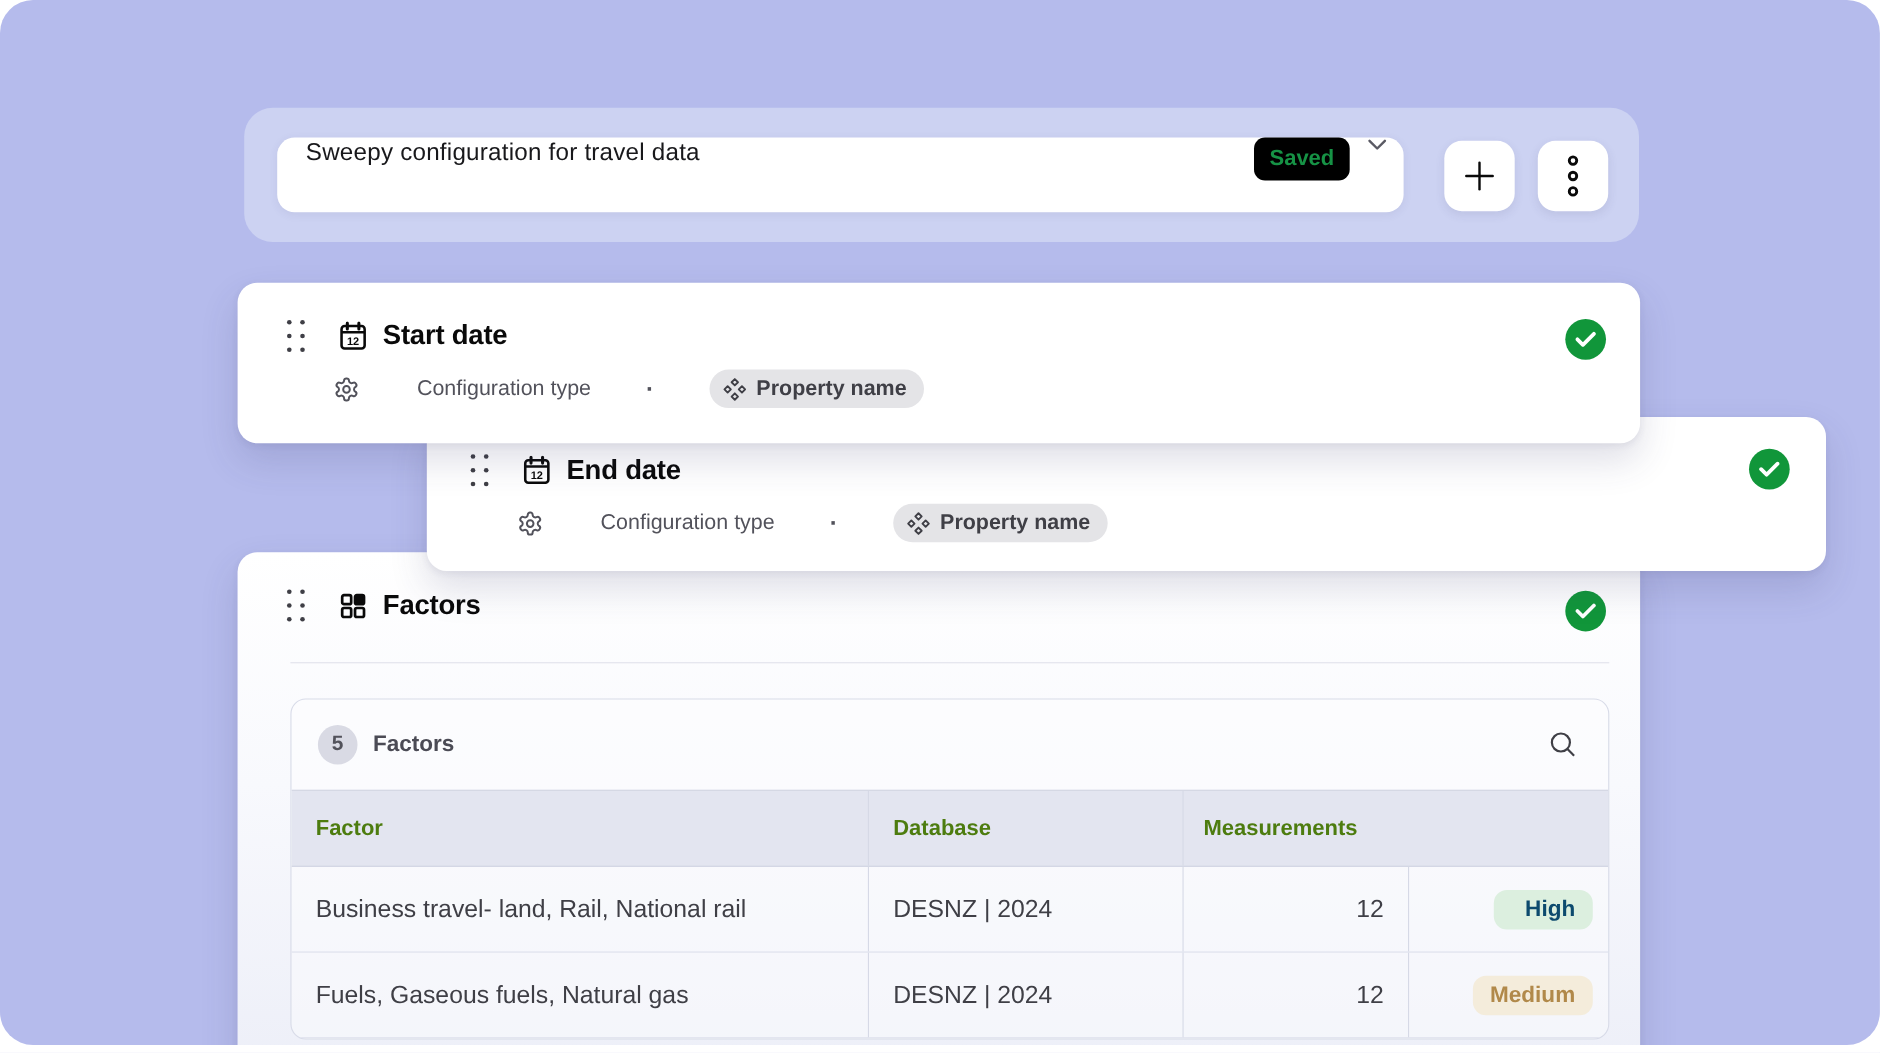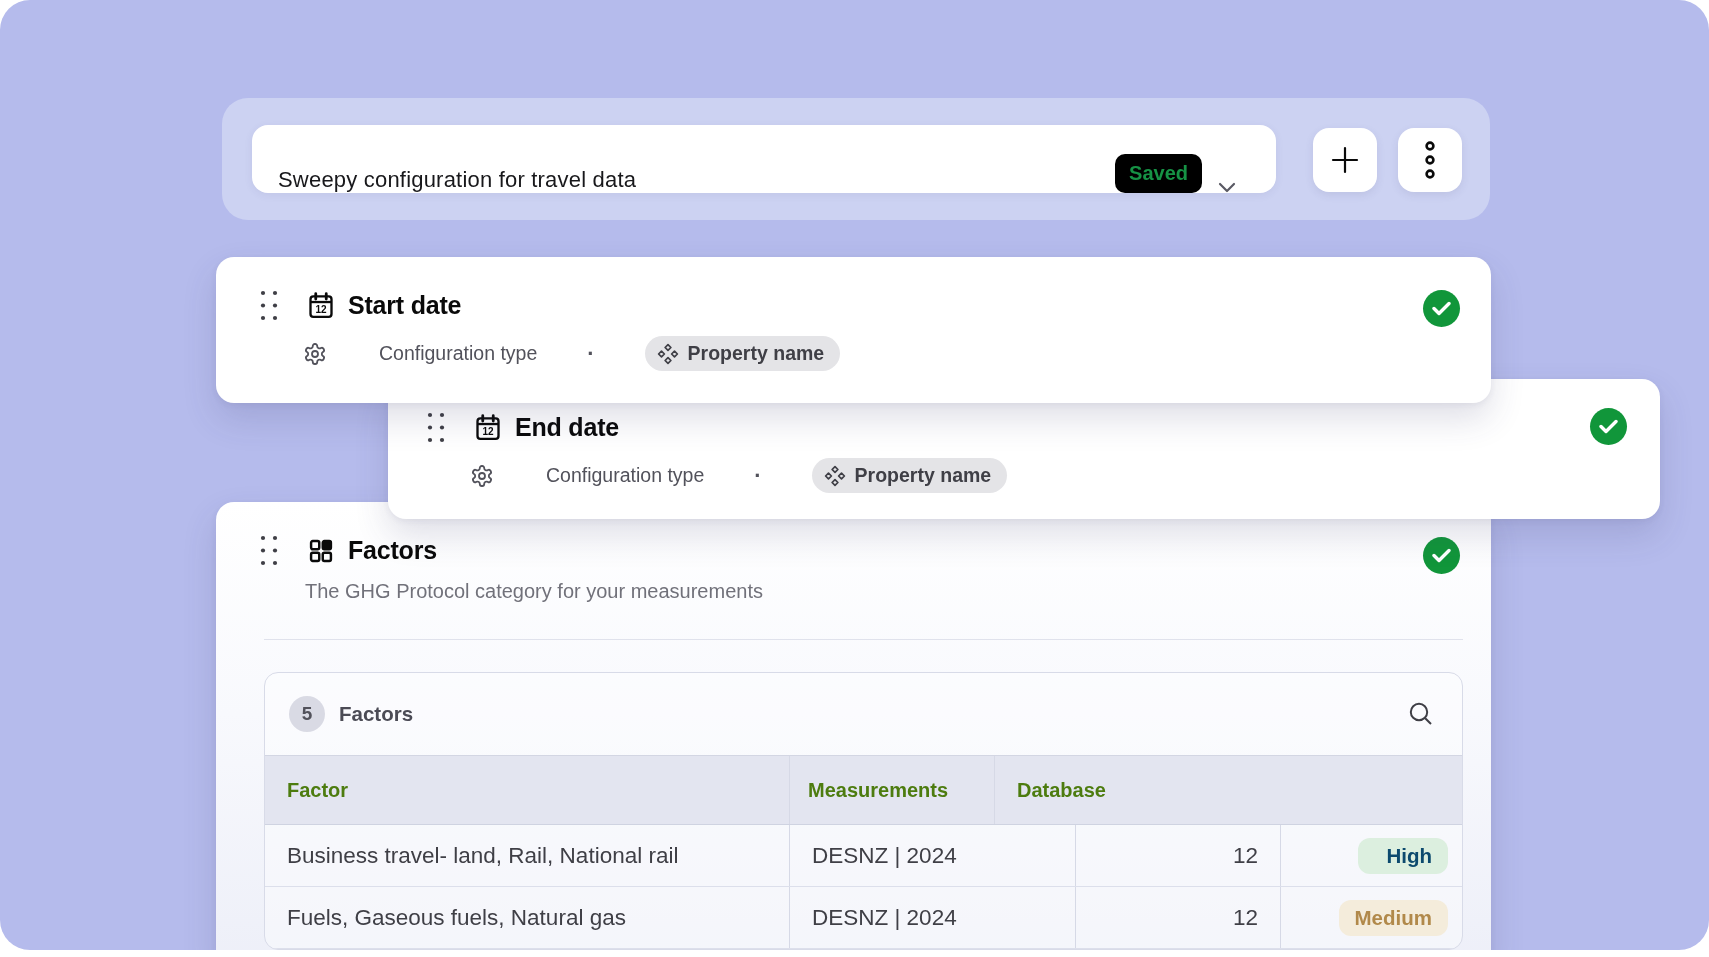--- a/index.html
+++ b/index.html
@@ -1,21 +1,21 @@
 <!DOCTYPE html>
 <html><head>
 <meta charset="utf-8">
 <style>
   * { margin:0; padding:0; box-sizing:border-box; }
   html,body { width:1709px; height:957px; background:#ffffff; font-family:"Liberation Sans","DejaVu Sans",sans-serif; }
   .canvas { position:absolute; left:0; top:0; width:1709px; height:950px; background:#b5bbec; border-radius:30px; overflow:hidden; }
 
   
   .topbar { position:absolute; left:222px; top:98px; width:1268px; height:122px; background:#ccd2f2; border-radius:26px; z-index:5; }
-  .name-input { position:absolute; left:30px; top:27px; width:1024px; height:68px; background:#ffffff; border-radius:16px; display:flex; align-items:flex-end; padding:0 40px 0 26px; box-shadow:0 2px 8px rgba(60,60,110,0.08); }
+  .name-input { position:absolute; left:30px; top:27px; width:1024px; height:68px; background:#ffffff; border-radius:16px; display:flex; align-items:flex-start; padding:0 15px 0 26px; box-shadow:0 2px 8px rgba(60,60,110,0.08); }
   .name-text { flex:1; font-size:22px; color:#18181b; letter-spacing:.2px; white-space:nowrap; overflow:hidden; }
   .saved-badge { background:#000000; color:#169245; font-size:20px; font-weight:700; padding:8px 14px; border-radius:10px; margin-right:16px; }
   .icon-btn { position:absolute; top:30px; width:64px; height:64px; background:#ffffff; border-radius:16px; display:flex; align-items:center; justify-content:center; box-shadow:0 3px 9px rgba(60,60,110,0.10); cursor:pointer; }
   .btn-plus { left:1091px; }
   .btn-kebab { left:1176px; }
 
   
   .card { position:absolute; background:#ffffff; border-radius:18px; box-shadow:0 16px 34px rgba(55,55,105,0.16), 0 2px 6px rgba(55,55,105,0.07); }
   .card-start { left:216px; top:257px; width:1275px; height:146px; z-index:30; padding:33px 0 0 44px; }
   .card-end   { left:388px; top:379px; width:1272px; height:140px; z-index:20; padding:33px 0 0 39px; }
@@ -42,21 +42,21 @@
 
   
   .ftable { margin:32px 28px 0 4px; border:1px solid #d8dbe8; border-radius:14px; background:rgba(255,255,255,0.38); overflow:hidden; }
   .band { height:82px; display:flex; align-items:center; padding:0 26px 0 24px; }
   .count-badge { width:36px; height:36px; border-radius:50%; background:#d9dae4; color:#52525b; font-size:19px; font-weight:700; display:flex; align-items:center; justify-content:center; }
   .band-label { margin-left:14px; font-size:20.5px; font-weight:700; color:#4b4b55; }
   .band-spacer { flex:1; }
   .search-btn { color:#3f3f46; display:flex; cursor:pointer; }
   .thead { display:flex; height:70px; background:#e3e5f0; border-top:1px solid #d3d6e3; border-bottom:1px solid #cfd3e1; }
   .th { display:flex; align-items:center; font-size:20px; font-weight:700; color:#4d7c0f; }
-  .trow { display:flex; height:62px; border-bottom:1px solid #dcdfeb; }
+  .trow { display:flex; height:78px; border-bottom:1px solid #dcdfeb; }
   .td { display:flex; align-items:center; font-size:22.5px; color:#3f3f46; }
   .col-factor { width:524px; padding-left:22px; }
   .col-db { width:286px; padding-left:22px; border-left:1px solid #d6d9e6; }
   .col-meas { width:205px; border-left:1px solid #d6d9e6; }
   .th.col-meas { padding-left:18px; }
   .td.col-meas { justify-content:flex-end; padding-right:22px; }
   .col-conf { flex:1; border-left:1px solid #d6d9e6; }
   .th.col-conf { padding-left:19px; }
   .td.col-conf { justify-content:flex-end; padding-right:14px; }
   .conf-pill { height:36px; display:flex; align-items:center; padding:0 16px; border-radius:12px; font-size:20.5px; font-weight:700; }
@@ -112,39 +112,38 @@
       <span class="type-icon" style="display:flex;">
         <svg width="28" height="28" viewBox="0 0 24 24" fill="none" stroke="#0a0a0a" stroke-width="2.1">
             <rect x="3.5" y="3.5" width="7" height="7" rx="1.4"></rect>
             <rect x="13.5" y="3.5" width="7" height="7" rx="1.4" fill="#0a0a0a"></rect>
             <rect x="3.5" y="13.5" width="7" height="7" rx="1.4"></rect>
             <rect x="13.5" y="13.5" width="7" height="7" rx="1.4"></rect>
           </svg>
       </span>
       <span class="card-title">Factors</span>
     </div>
-    <div class="card-desc">The GHG Protocol category for your measurements</div>
     <div class="divider"></div>
 
     <div class="ftable">
       <div class="band">
         <span class="count-badge">5</span>
         <span class="band-label">Factors</span>
         <span class="band-spacer"></span>
         <span class="search-btn">
           <svg width="30" height="30" viewBox="0 0 30 30" fill="none" stroke="#3f3f46" stroke-width="2">
               <circle cx="13" cy="13" r="8.2"></circle>
               <line x1="19.2" y1="19.2" x2="25" y2="25"></line>
             </svg>
         </span>
       </div>
       <div class="thead">
         <div class="th col-factor">Factor</div>
+        <div class="th col-db">Database</div>
         <div class="th col-meas">Measurements</div>
-        <div class="th col-db">Database</div>
       </div>
       <div class="trow">
         <div class="td col-factor">Business travel- land, Rail, National rail</div>
         <div class="td col-db">DESNZ | 2024</div>
         <div class="td col-meas">12</div>
         <div class="td col-conf">
           <span class="conf-pill pill-high">High</span>
         </div>
       </div>
       <div class="trow">

